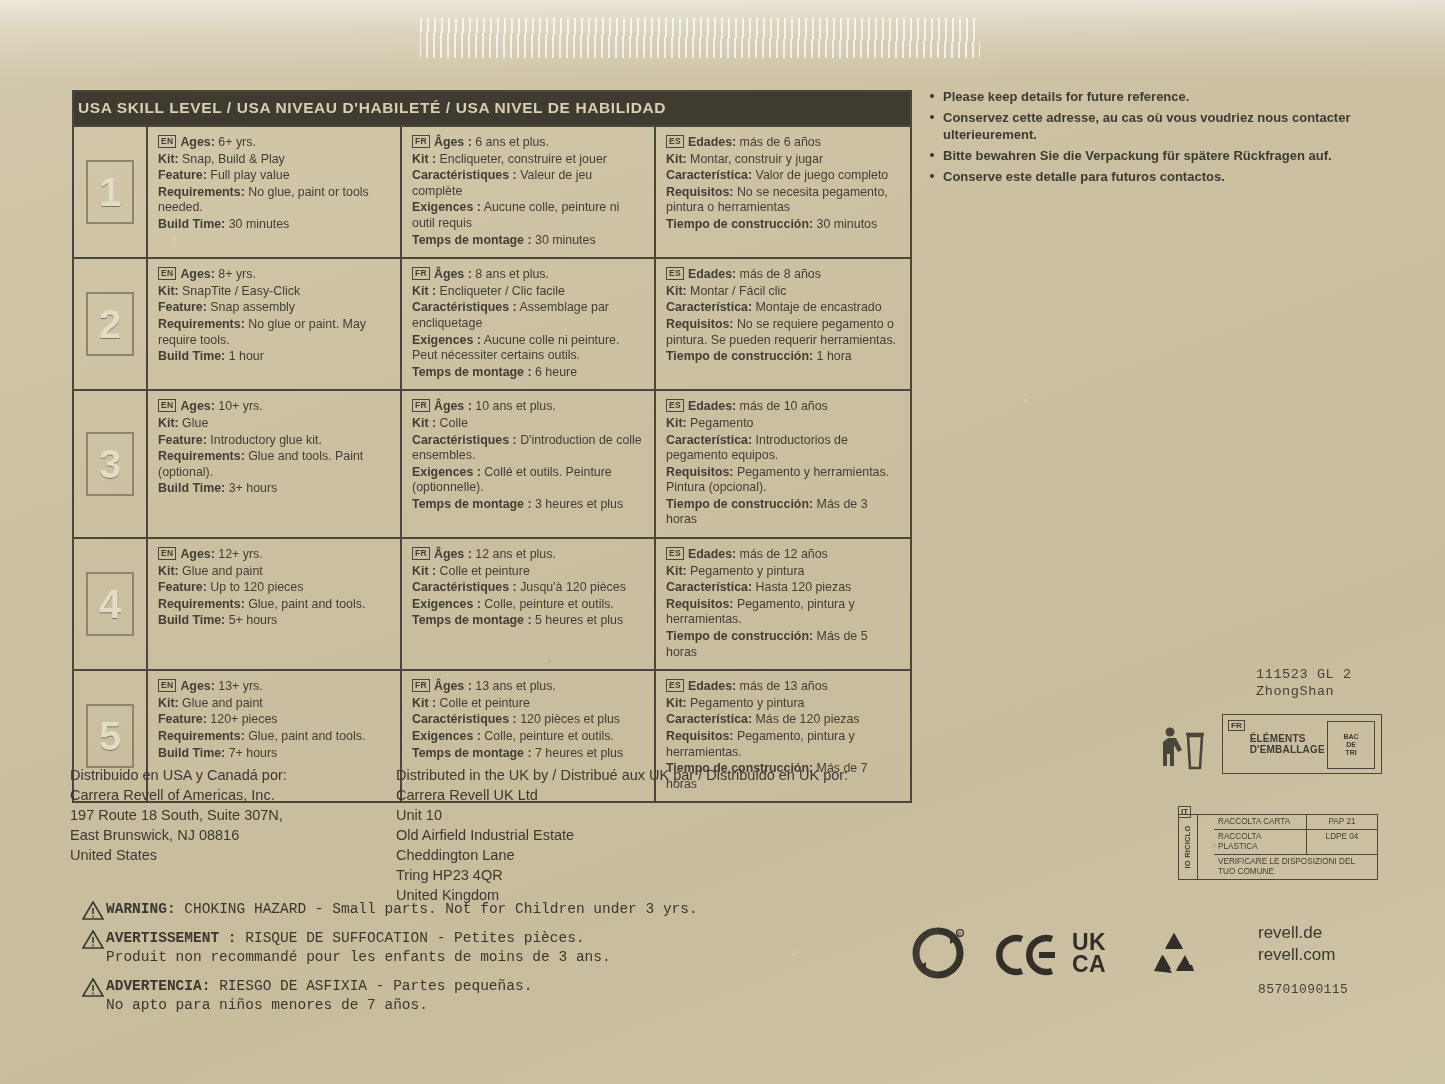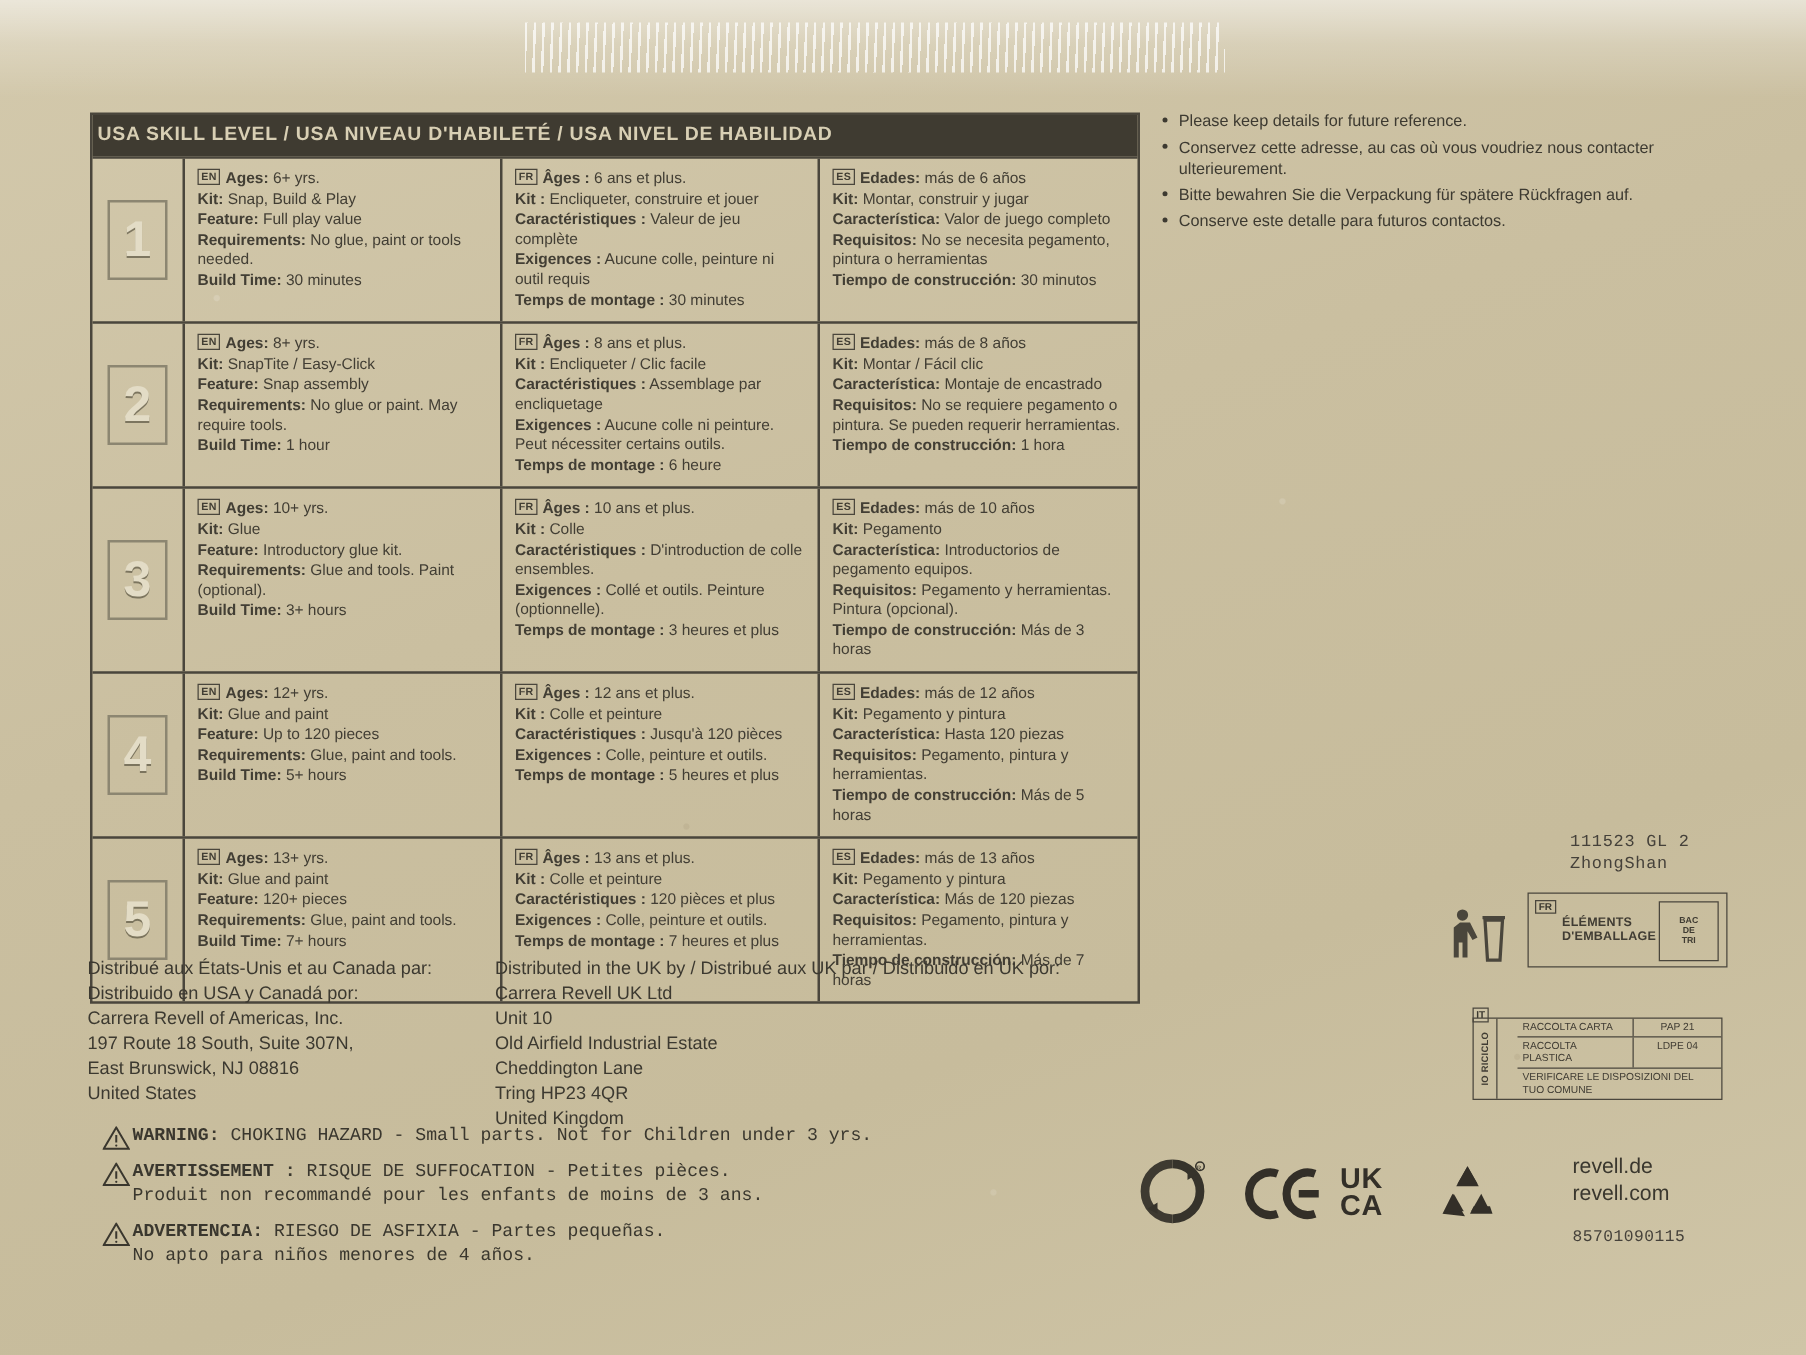--- a/index.html
+++ b/index.html
@@ -125,20 +125,21 @@
     top: 88px;
     width: 450px;
     font-size: 13px;
     line-height: 17px;
     color: #3d3a31;
   }
   .notes .note {
     position: relative;
     padding-left: 13px;
     margin-bottom: 4px;
+    font-weight: bold;
   }
   .notes .note:before {
     content: "";
     position: absolute;
     left: 0; top: 6px;
     width: 4px; height: 4px;
     border-radius: 50%;
     background: #3d3a31;
   }
 
@@ -526,21 +527,20 @@
           <div class="it-c2">LDPE 04</div>
         </div>
         <div class="it-r">
           <div class="it-full">VERIFICARE LE DISPOSIZIONI DEL TUO COMUNE</div>
         </div>
       </div>
     </div>
   </div>
 
   <div class="dist dist-left">
-    <div>Distribué aux États-Unis et au Canada par:</div>
     <div>Distribuido en USA y Canadá por:</div>
     <div>Carrera Revell of Americas, Inc.</div>
     <div>197 Route 18 South, Suite 307N,</div>
     <div>East Brunswick, NJ 08816</div>
     <div>United States</div>
   </div>
 
   <div class="dist dist-right">
     <div>Distributed in the UK by / Distribué aux UK par / Distribuido en UK por:</div>
     <div>Carrera Revell UK Ltd</div>
@@ -578,21 +578,21 @@
     <div class="warn-item">
       <span class="warn-tri">
         <svg width="22" height="19" viewBox="0 0 22 19">
             <path d="M11 1 L21 18 L1 18 Z" fill="none" stroke="#3a372e" stroke-width="1.6"></path>
             <path d="M11 7 L11 13" stroke="#3a372e" stroke-width="1.6"></path>
             <circle cx="11" cy="15.4" r="0.9" fill="#3a372e"></circle>
           </svg>
       </span>
       <span class="warn-title">ADVERTENCIA:</span>
       <span>RIESGO DE ASFIXIA - Partes pequeñas.</span>
-      <div>No apto para niños menores de 4 años.</div>
+      <div>No apto para niños menores de 7 años.</div>
     </div>
   </div>
 
   <div class="logo-row">
     <span class="gd-logo">
       <svg width="56" height="56" viewBox="0 0 56 56">
         <path d="M28 6 a22 22 0 0 1 0 44" fill="none" stroke="#36332b" stroke-width="7"></path>
         <path d="M28 50 a22 22 0 0 1 0 -44" fill="none" stroke="#36332b" stroke-width="7" opacity="0.95"></path>
         <path d="M40 10 L48 14 L40 19 Z" fill="#36332b"></path>
         <path d="M16 46 L8 42 L16 37 Z" fill="#36332b"></path>

